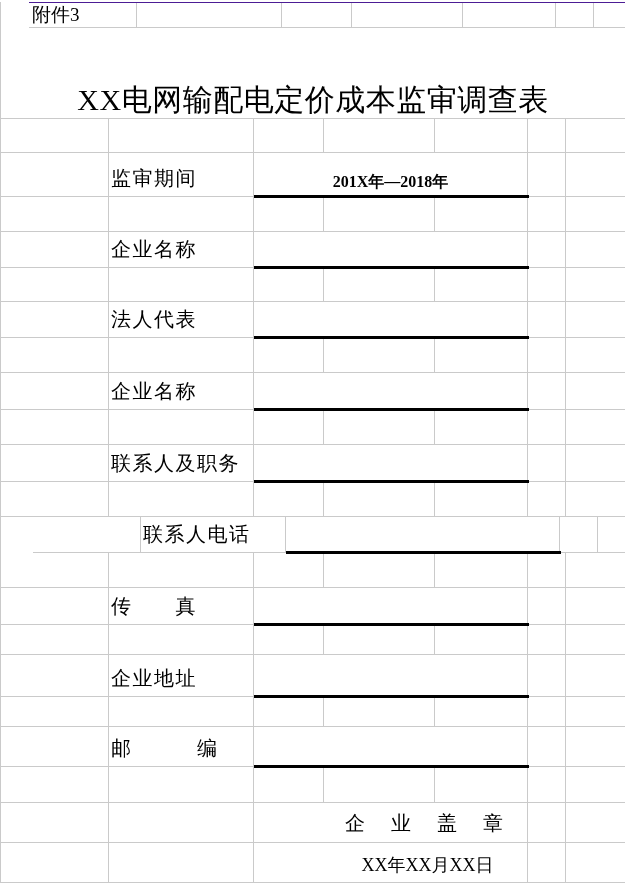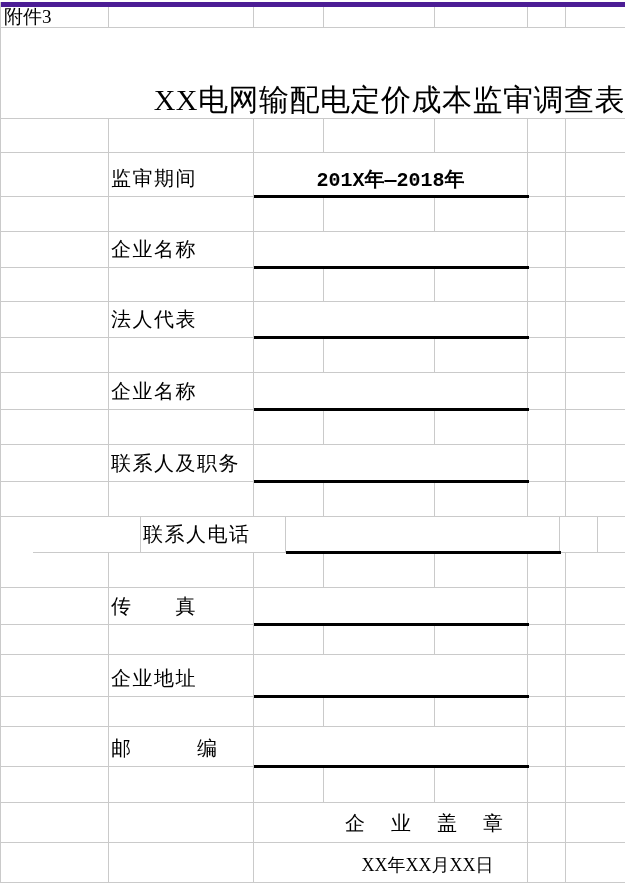--- a/index.html
+++ b/index.html
@@ -14,21 +14,21 @@
     font-family: "Liberation Serif", "DejaVu Serif", serif;
   }
   .grid {
     margin-top: 2px;
     border-left: 1px solid #cacaca;
   }
   .row {
     display: flex;
     border-bottom: 1px solid #cacaca;
   }
-  .row-first { border-top: 5px solid #4c1d95; }
+  .row-first { border-top: 1px solid #4c1d95; margin-left: 28px; }
   .cell {
     height: 100%;
     border-right: 1px solid #cacaca;
     position: relative;
   }
   .cA { width: 108px; }
   .cB { width: 145px; }
   .cC { width: 70px; }
   .cD { width: 111px; }
   .cE { width: 93px; }
@@ -40,21 +40,21 @@
   .r1 { height: 26px; }
   .attach-cell {
     display: flex; align-items: center;
     padding-left: 3px;
     font-size: 19px;
     white-space: nowrap;
   }
   .row-title {
     height: 91px;
     display: flex;
-    justify-content: flex-end;
+    justify-content: center;
     align-items: flex-end;
   }
   .title-text {
     font-size: 30px;
     line-height: 1;
     padding-bottom: 3px;
     white-space: nowrap;
     letter-spacing: 0.5px;
   }
   .r-empty3 { height: 34px; }
@@ -63,21 +63,21 @@
     display: flex; align-items: flex-end;
     padding: 0 0 4px 2px;
     font-size: 20px;
     letter-spacing: 1.5px;
     white-space: nowrap;
     overflow: visible;
   }
   .value-cell {
     display: flex; align-items: flex-end; justify-content: center;
     padding-bottom: 3px;
-    font-size: 20px;
+    font-size: 16px;
     font-weight: bold;
     white-space: nowrap;
   }
   .ul::after {
     content: "";
     position: absolute;
     left: 0;
     right: -2px;
     bottom: -2px;
     height: 3px;
@@ -126,21 +126,21 @@
       <div class="cell cA"></div>
       <div class="cell cB"></div>
       <div class="cell cC"></div>
       <div class="cell cD"></div>
       <div class="cell cE"></div>
       <div class="cell cF"></div>
       <div class="cell cG"></div>
     </div>
 
     <div id="field-rows">
-  <div class="row frow" style="height: 44px; font-family: Liberation Mono, monospace;">
+  <div class="row frow" style="height: 44px;">
     <div class="cell cA"></div>
     <div class="cell cB label-cell">
       <span class="lbl">监审期间</span>
     </div>
     <div class="cell cCDE value-cell ul">
       <span class="val">201X年—2018年</span>
     </div>
     <div class="cell cF"></div>
     <div class="cell cG"></div>
   </div>

